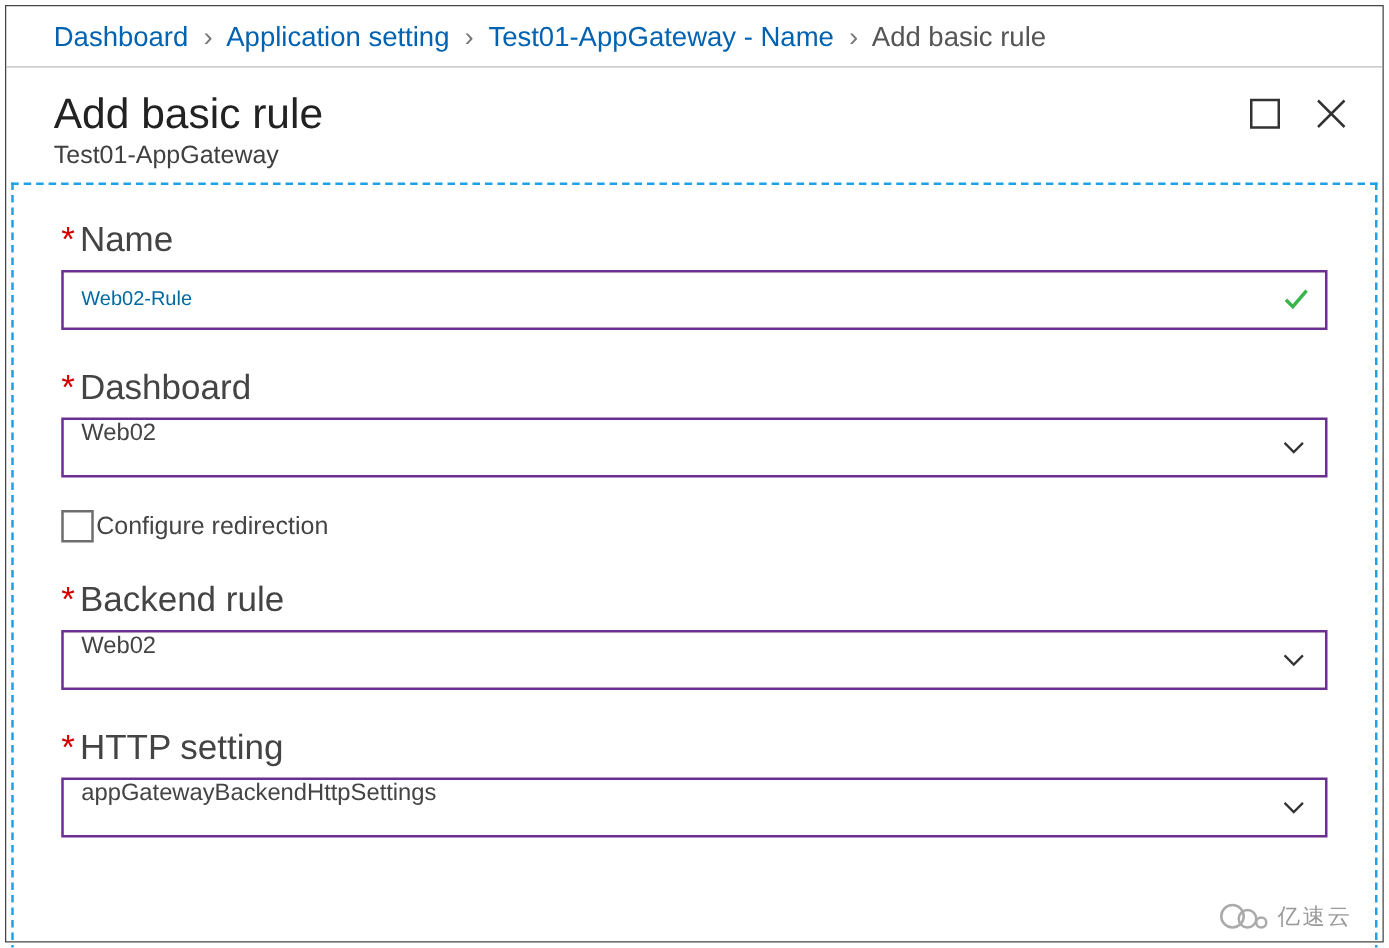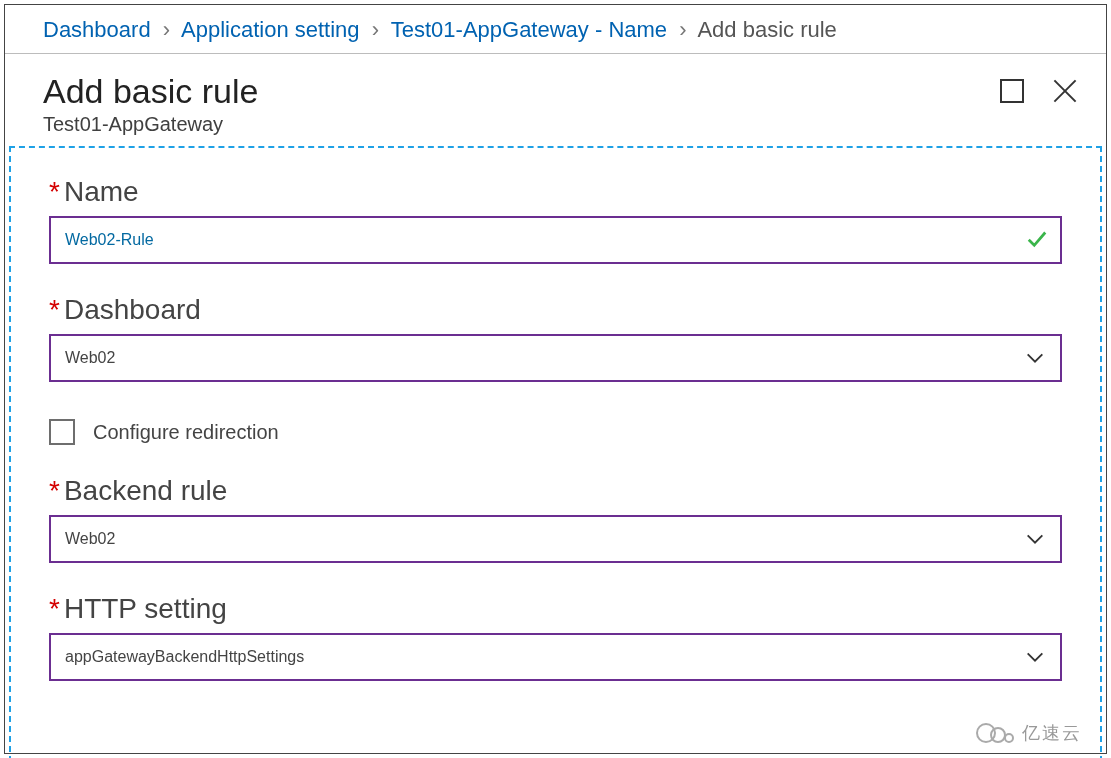--- a/index.html
+++ b/index.html
@@ -20,24 +20,24 @@
   .icon-close::before { transform: rotate(45deg); }
   .icon-close::after { transform: rotate(-45deg); }
   .dashed-outline { border: 2px dashed #1ea1e6; margin: 0 4px 4px 4px; height: 616px; padding: 28px 38px; }
   .field-label { font-size: 28px; color: #444; margin-bottom: 8px; }
   .req { color: #d40000; margin-right: 4px; font-weight: 400; }
   .field-row { margin-bottom: 30px; }
   .text-input { position: relative; }
   .text-input input { width: 100%; height: 48px; border: 2px solid #6b2e91; font-size: 16px; padding: 0 44px 0 14px; color: #0369a1; outline: none; }
   .valid-tick { position: absolute; right: 14px; top: 50%; transform: translateY(-55%); width: 22px; height: 22px; }
   .valid-tick svg { stroke: #3ab54a; stroke-width: 3; fill: none; }
-  .select { position: relative; width: 100%; height: 48px; border: 2px solid #6b2e91; display: flex; align-items: center; padding: 0 44px 0 14px; cursor: pointer; color: #444; font-size: 16px; }
+  .select { position: relative; width: 100%; height: 48px; border: 2px solid #6b2e91; display: flex; align-items: flex-start; padding: 0 44px 0 14px; cursor: pointer; color: #444; font-size: 19px; }
   .select .chev { position: absolute; right: 14px; top: 50%; transform: translateY(-50%); width: 22px; height: 22px; }
   .select .chev svg { stroke: #333; stroke-width: 2; fill: none; }
-  .checkbox-row { display: flex; align-items: center; gap: 18px; margin-top: 37px; }
+  .checkbox-row { display: flex; align-items: center; gap: 2px; margin-top: 26px; }
   .checkbox { width: 26px; height: 26px; border: 2px solid #6e6e6e; cursor: pointer; flex: 0 0 auto; }
   .checkbox-label { font-size: 20px; color: #444; }
   .watermark { position: absolute; right: 24px; bottom: 8px; color: #999; font-size: 18px; letter-spacing: 2px; display: flex; align-items: center; gap: 6px; }
   .watermark-ico { width: 40px; height: 22px; position: relative; }
   .watermark-ico span { position: absolute; border: 2px solid #aaa; border-radius: 50%; }
   .c1 { width: 20px; height: 20px; left: 0; top: 1px; }
   .c2 { width: 16px; height: 16px; left: 14px; top: 5px; }
   .c3 { width: 10px; height: 10px; left: 28px; top: 11px; }
 </style>
 </head>

